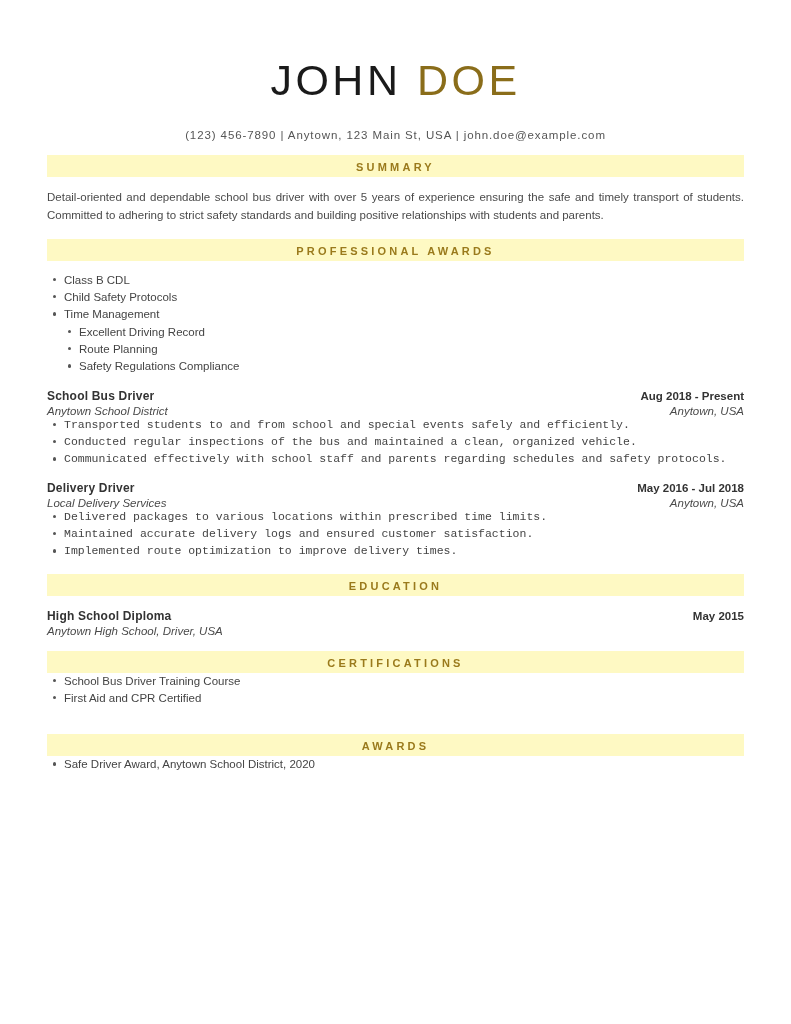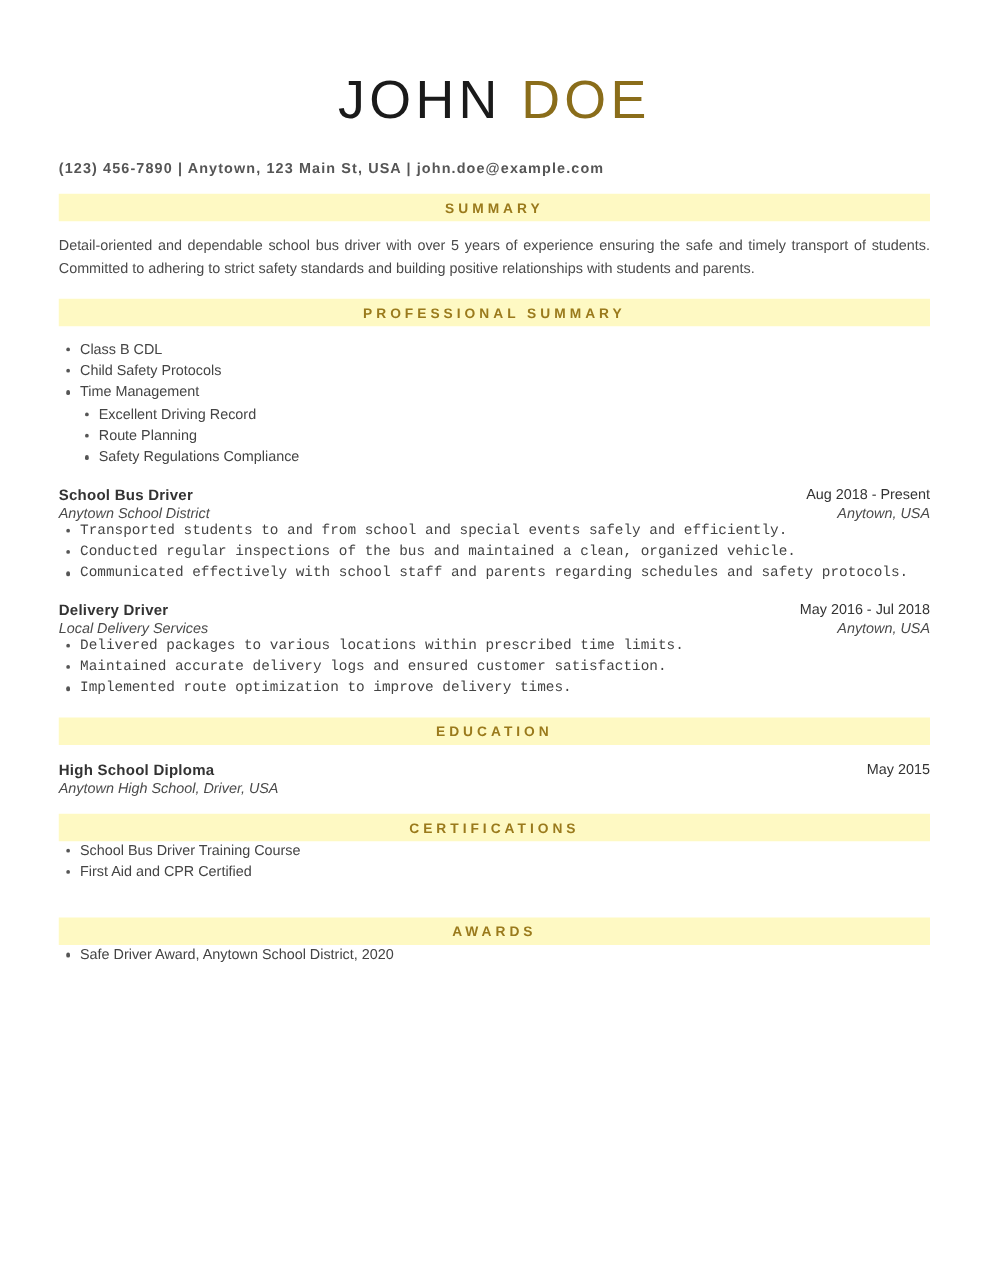--- a/index.html
+++ b/index.html
@@ -34,26 +34,25 @@
     font-weight: 400;
     letter-spacing: 3.5px;
     line-height: 1.05;
     white-space: nowrap;
   }
   .name .first { color: #1a1a1a; }
   .name .last  { color: #8a6d1a; }
 
   .contact {
     margin-top: 26px;
-    text-align: left;
+    text-align: center;
     font-size: 11.5px;
     color: #555555;
     letter-spacing: 0.9px;
     white-space: nowrap;
-    font-weight: bold;
   }
 
   
   .section-band {
     background: #fef9c3;
     height: 22px;
     line-height: 22px;
     text-align: center;
     margin-top: 14px;
   }
@@ -119,21 +118,21 @@
     align-items: center;
   }
   .entry-title {
     font-size: 12px;
     font-weight: bold;
     color: #333333;
     letter-spacing: 0.2px;
   }
   .entry-date {
     font-size: 11.5px;
-    font-weight: normal;
+    font-weight: bold;
     color: #333333;
     text-align: right;
     white-space: nowrap;
   }
   .entry-sub {
     font-size: 11.5px;
     font-style: italic;
     color: #4a4a4a;
     margin-top: 2px;
   }
@@ -160,21 +159,21 @@
     </div>
     <div class="contact">(123) 456-7890 | Anytown, 123 Main St, USA | john.doe@example.com</div>
   </div>
 
   <div class="section-band">
     <span class="title">SUMMARY</span>
   </div>
   <div class="summary">Detail-oriented and dependable school bus driver with over 5 years of experience ensuring the safe and timely transport of students. Committed to adhering to strict safety standards and building positive relationships with students and parents.</div>
 
   <div class="section-band">
-    <span class="title">PROFESSIONAL SUMMARY</span>
+    <span class="title">PROFESSIONAL AWARDS</span>
   </div>
   <div class="skills-wrap">
     <div class="skills-col left">
       <ul class="bullets">
         <li>Class B CDL</li>
         <li>Child Safety Protocols</li>
         <li>Time Management</li>
       </ul>
     </div>
     <div class="skills-col right">

